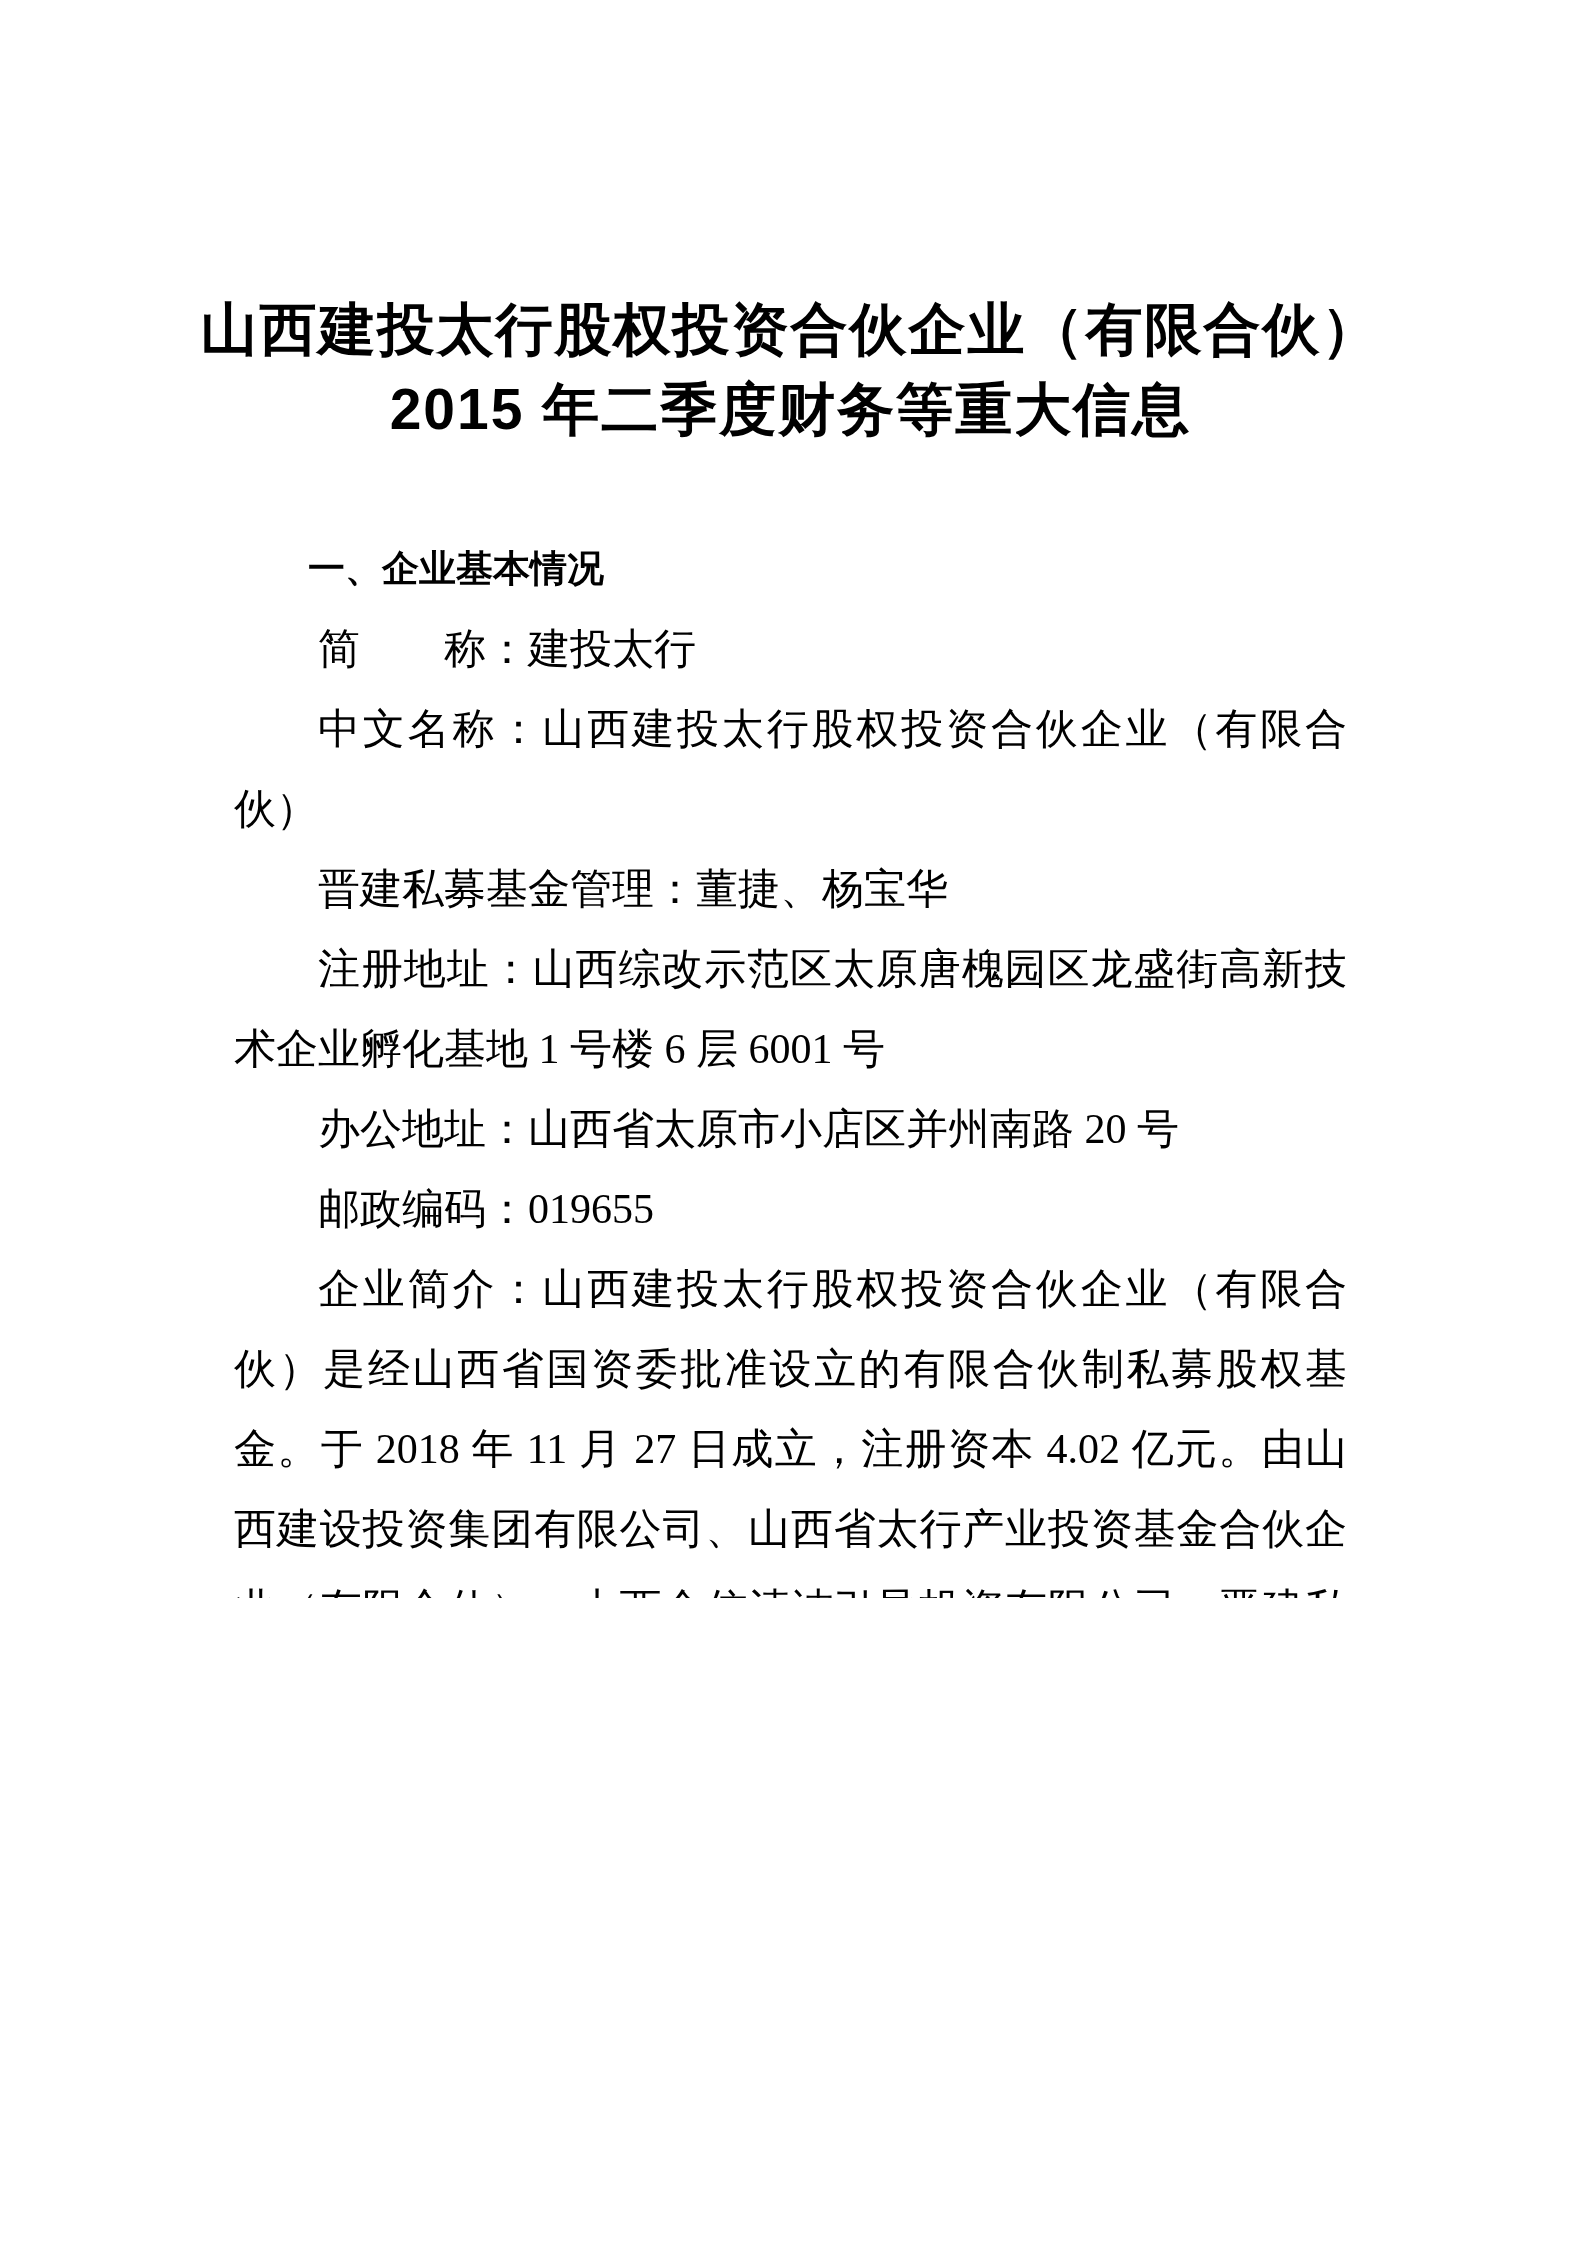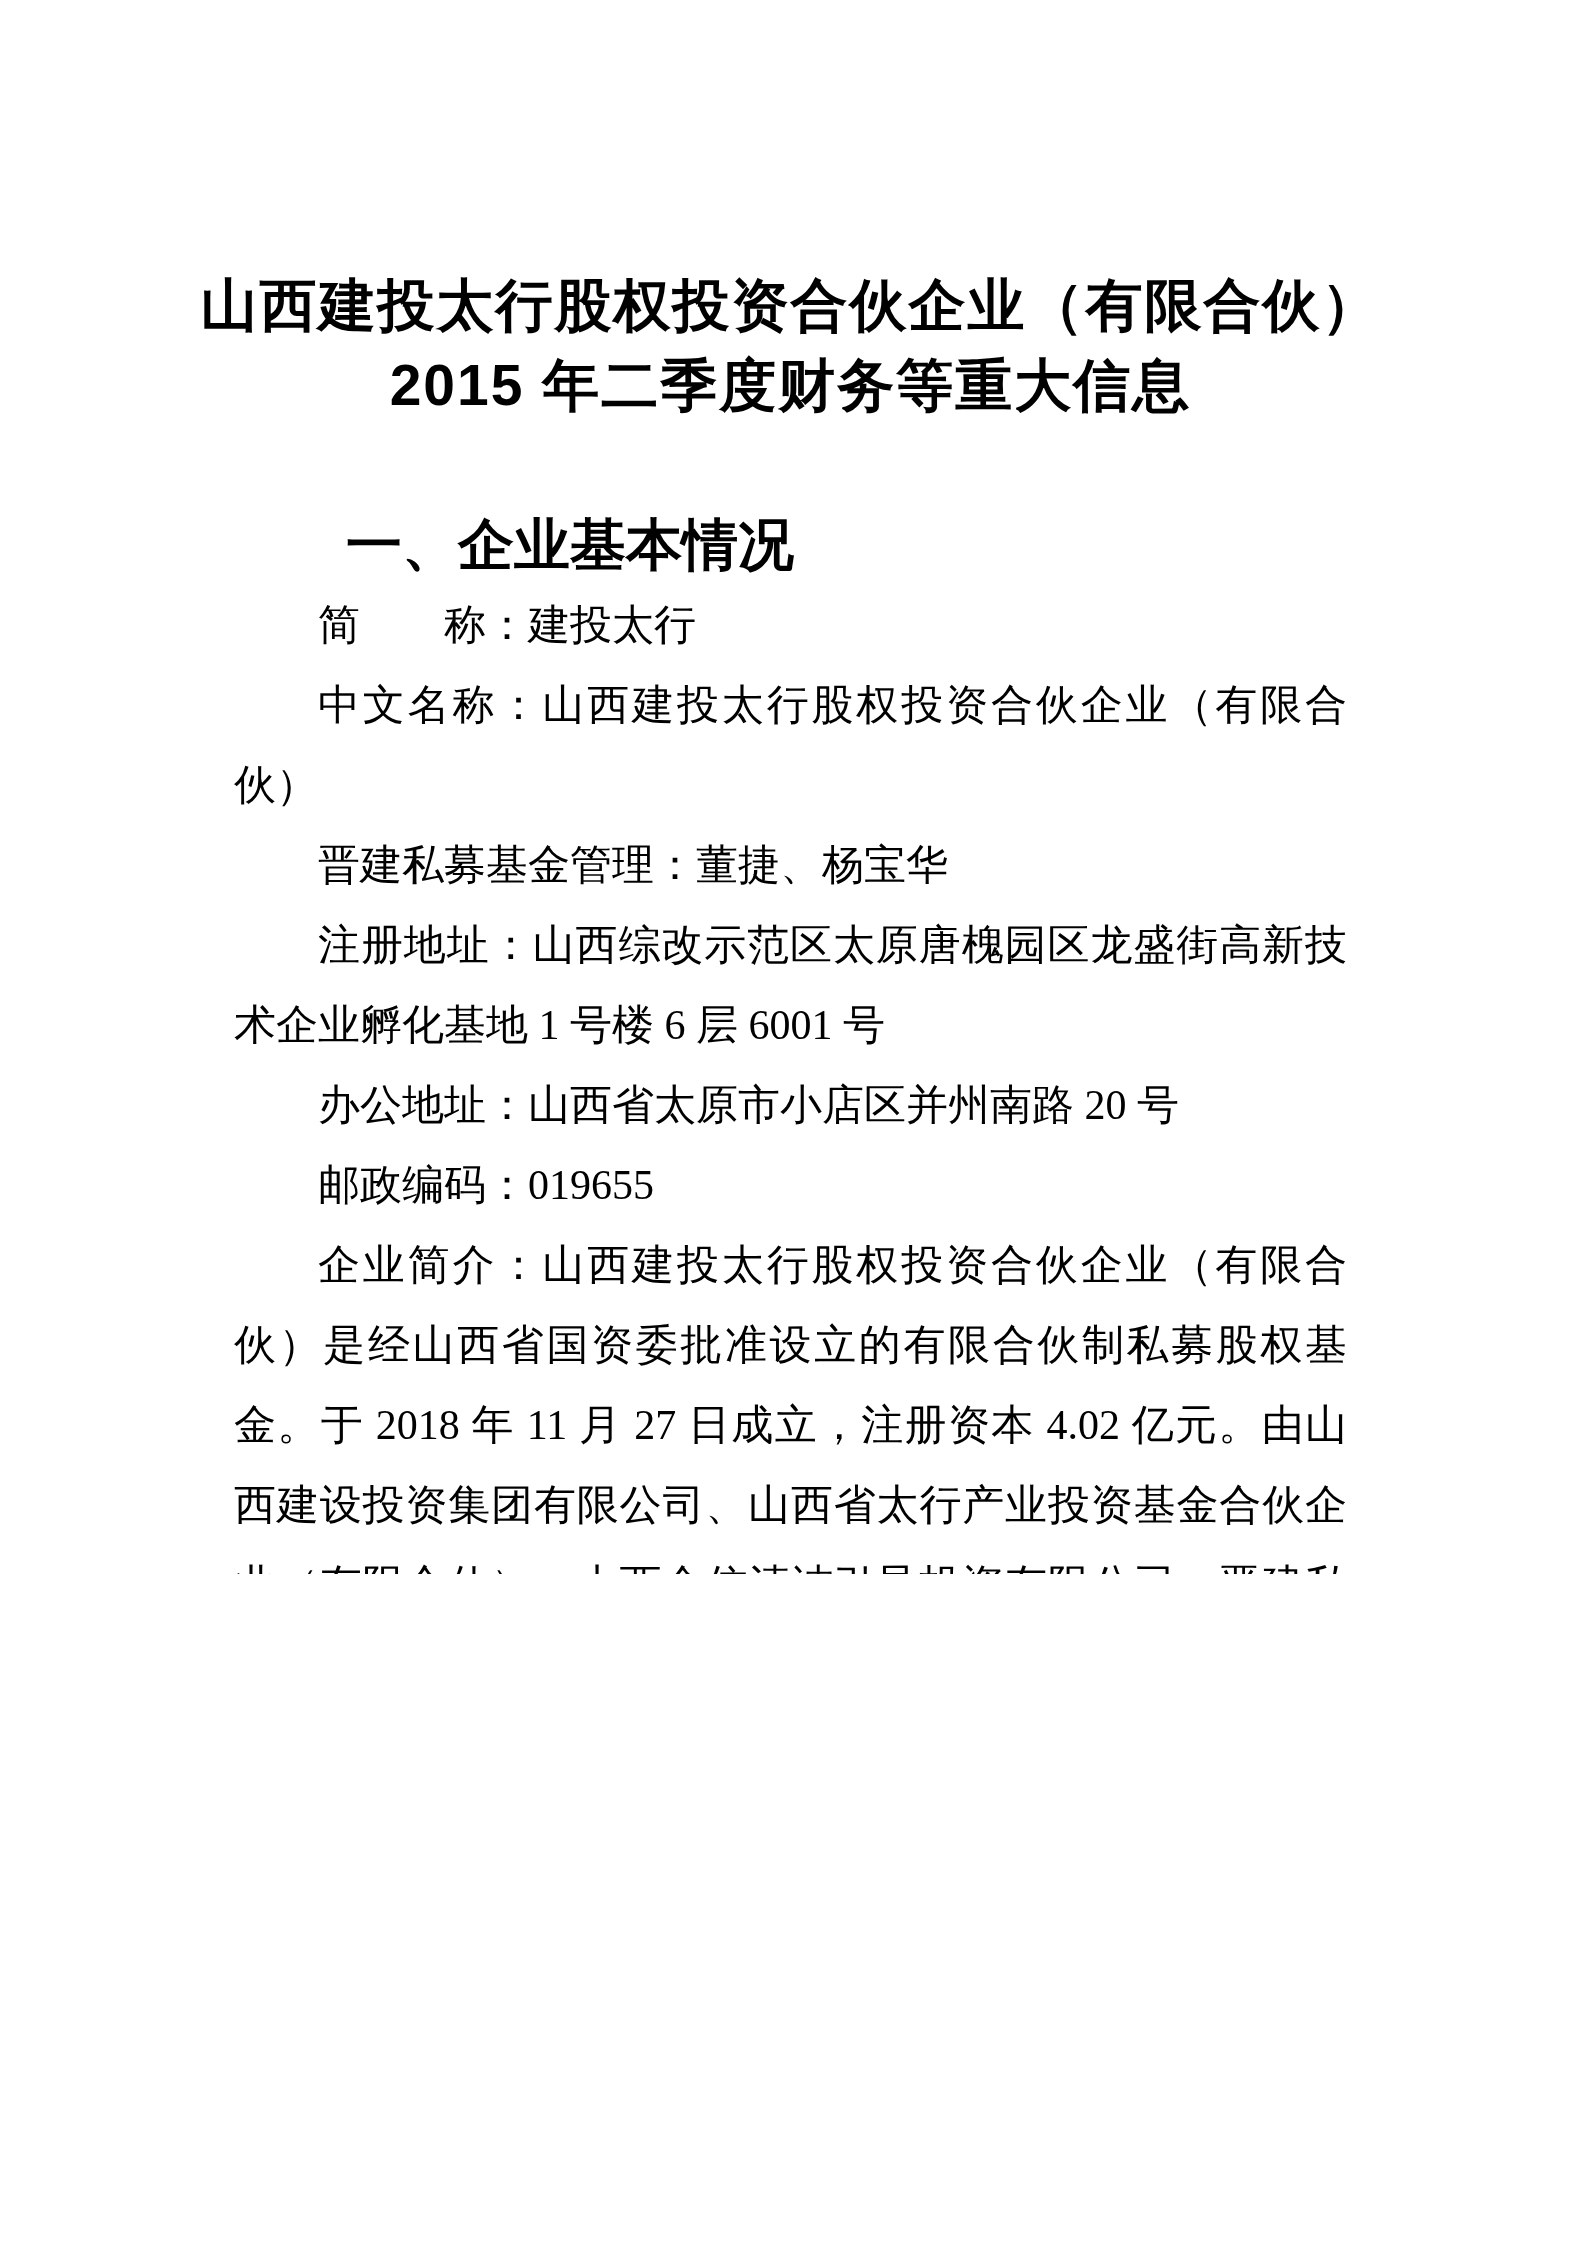--- a/index.html
+++ b/index.html
@@ -11,39 +11,40 @@
     position: relative;
     width: 1587px;
     height: 1574px;
     background: #ffffff;
     box-sizing: border-box;
     padding: 265px 240px 0 234px;
     color: #000000;
     font-family: "Liberation Serif", "DejaVu Serif", serif;
     font-size: 42px;
     overflow: hidden;
+    margin-top: 24px;
   }
   .doc-title {
     margin: 0 -50px 80px -50px; 
     font-family: "Liberation Sans", "DejaVu Sans", sans-serif;
     font-weight: 700;
     font-size: 57px;
     line-height: 80px;
     text-align: center;
     letter-spacing: 2px;
   }
   .doc-title .title-line {
     display: block;
     white-space: nowrap;
   }
   .section-heading {
     margin: 0;
     font-family: "Liberation Sans", "DejaVu Sans", sans-serif;
     font-weight: 700;
-    font-size: 56px;
+    font-size: 37px;
     line-height: 80px;
     text-indent: 2em;
     white-space: nowrap;
   }
   .para {
     margin: 0;
     font-size: 42px;
     line-height: 80px;
     text-indent: 2em;
     text-align: justify;

